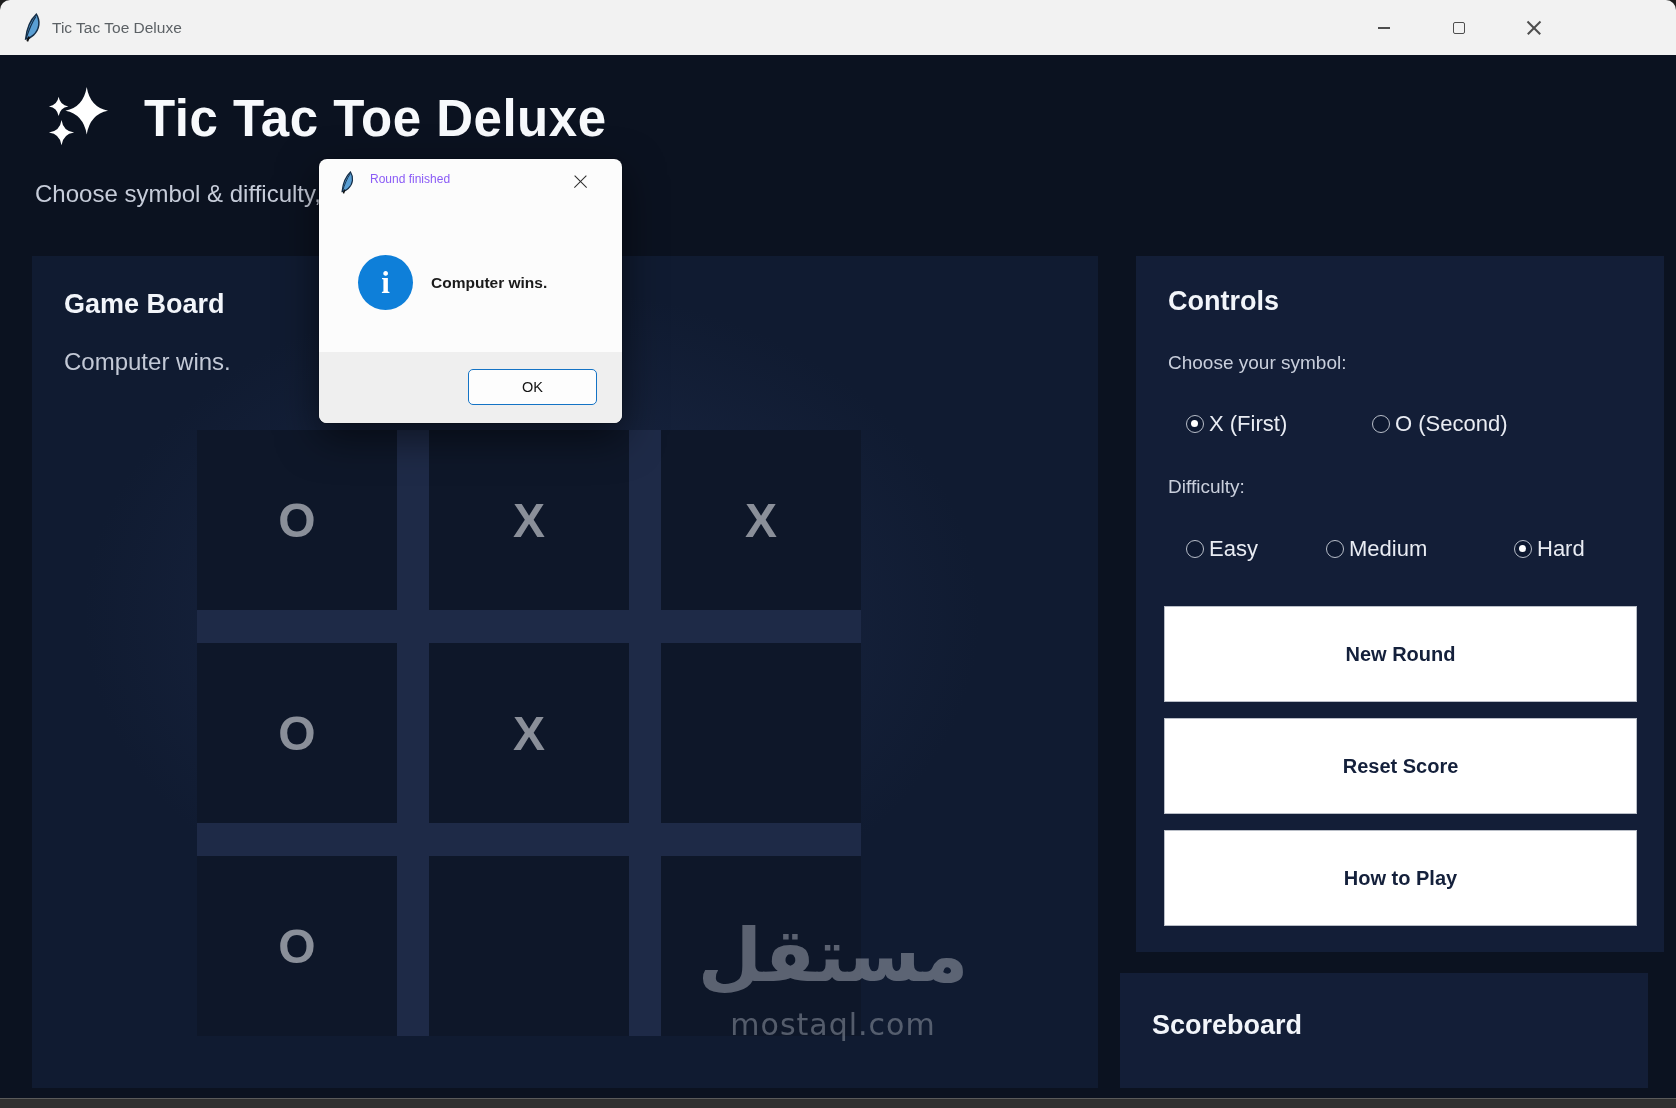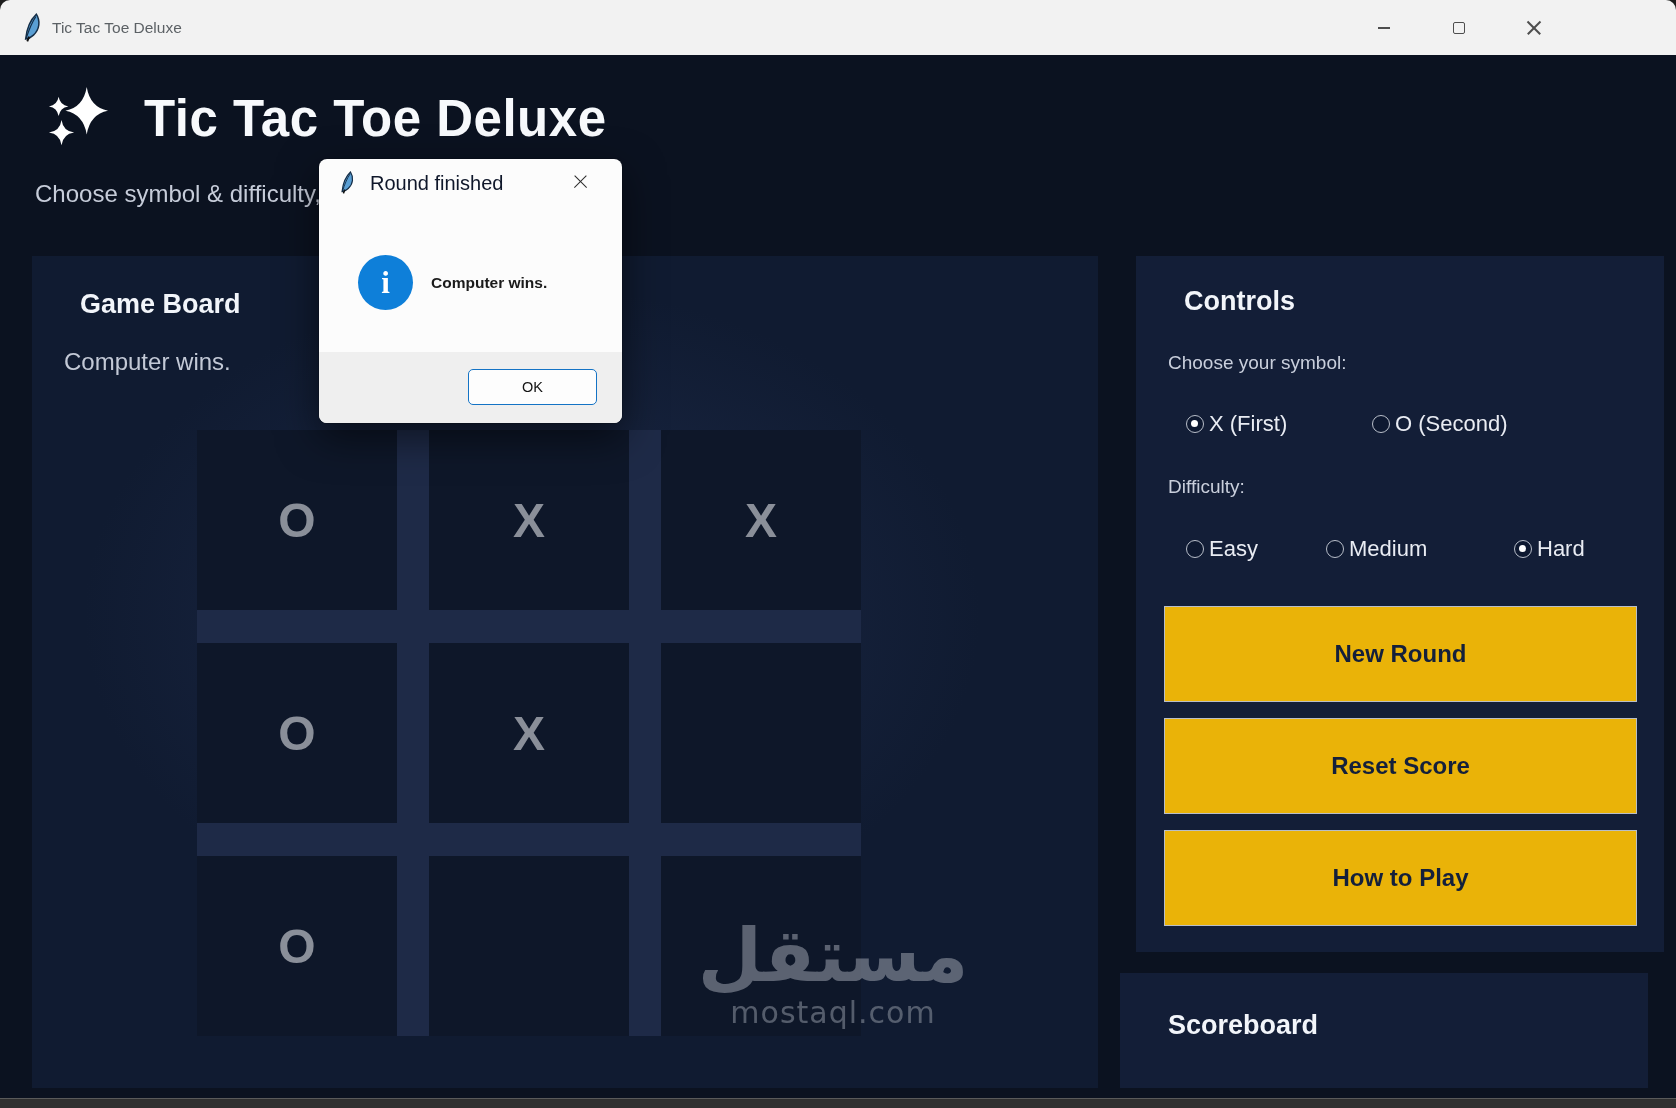--- a/index.html
+++ b/index.html
@@ -38,21 +38,21 @@
     color:#f7f9fc; letter-spacing:0.5px; }
   .subtitle { position:absolute; left:35px; top:125px; font-size:24px; color:#c6ccd9; }
 
   
   .panel { position:absolute; background:#131e37; }
   .panel-board { left:32px; top:201px; width:1066px; height:832px;
     background: radial-gradient(ellipse 640px 470px at 500px 360px, #1d2a49 0%, rgba(16,26,47,0) 70%), #101b31; }
   .panel-controls { left:1136px; top:201px; width:528px; height:696px; }
   .panel-score { left:1120px; top:918px; width:528px; height:115px; }
 
-  .panel-heading { position:absolute; font-size:27px; font-weight:700; color:#f2f5fa;margin-left:16px; }
+  .panel-heading { position:absolute; font-size:27px; font-weight:700; color:#f2f5fa; }
   .board-heading { left:32px; top:33px; }
   .board-status { position:absolute; left:32px; top:92px; font-size:24px; color:#c3c9d6; }
 
   
   .grid { position:absolute; left:165px; top:174px; display:grid;
     grid-template-columns:200px 200px 200px; grid-auto-rows:180px;
     column-gap:32px; row-gap:33px; background:#1e2a47; }
   .cell { background:#0e1729; display:flex; align-items:center; justify-content:center;
     font-size:48px; font-weight:700; color:#8a8f99; cursor:default; }
 
@@ -66,40 +66,40 @@
     background:#0d1830; position:relative; flex:0 0 auto; }
   .radio.selected::after { content:""; position:absolute; left:4px; top:4px; width:7px; height:7px;
     border-radius:50%; background:#ffffff; }
   .radio-label { font-size:22px; color:#e9ecf3; }
   .row-symbol .radio-option { top:155px; }
   .opt-x { left:50px; } .opt-o { left:236px; }
   .row-difficulty .radio-option { top:280px; }
   .opt-easy { left:50px; } .opt-medium { left:190px; } .opt-hard { left:378px;align-items:center; }
 
   .ctl-button { position:absolute; left:28px; width:473px; height:96px;
-    background:#eab308; border:1px solid #b9bec7; display:flex; align-items:center;
-    justify-content:center; font-size:24px; font-weight:700; color:#14203b; cursor:default; }
+    background:#ffffff; border:1px solid #b9bec7; display:flex; align-items:center;
+    justify-content:center; font-size:20px; font-weight:700; color:#14203b; cursor:default; }
   .btn-new { top:350px; } .btn-reset { top:462px; } .btn-help { top:574px; }
 
   .score-heading { left:32px; top:37px; }
 
   
   .watermark { position:absolute; left:663px; top:862px; width:340px; text-align:center; z-index:5; }
   .wm-ar { font-family:"DejaVu Sans", sans-serif; font-size:74px; font-weight:700;
     color:#9aa0ac; opacity:0.55; direction:rtl; line-height:1.05; }
   .wm-en { font-family:"DejaVu Sans", sans-serif; font-size:30px; font-weight:500;
-    color:#9aa0ac; opacity:0.5; letter-spacing:1px; margin-top:0px; }
+    color:#9aa0ac; opacity:0.5; letter-spacing:1px; margin-top:12px; }
 
   
   .dialog { position:absolute; left:319px; top:104px; width:303px; height:264px;
     background:#fcfcfc; border-radius:8px; z-index:10;
     box-shadow:0 14px 40px rgba(0,0,0,0.55), 0 0 0 1px rgba(0,0,0,0.12); }
   .dlg-header { position:absolute; left:0; top:0; width:100%; height:46px; }
   .dlg-feather { position:absolute; left:21px; top:12px; width:15px; height:23px; }
-  .dlg-title { position:absolute; left:51px; top:13px; font-size:20px; color:#0f172a; }
+  .dlg-title { position:absolute; left:51px; top:13px; font-size:12px; color:#8b5cf6; }
   .dlg-close { position:absolute; right:30px; top:11px; width:24px; height:24px;
     display:flex; align-items:center; justify-content:center; cursor:default; }
   .glyph-dlg-close { position:relative; width:15px; height:15px; }
   .glyph-dlg-close::before, .glyph-dlg-close::after { content:""; position:absolute; left:-1px; top:6.6px;
     width:17px; height:1.4px; background:#2b2b2b; }
   .glyph-dlg-close::before { transform:rotate(45deg); }
   .glyph-dlg-close::after  { transform:rotate(-45deg); }
 
   .dlg-body-row { position:absolute; left:39px; top:96px; display:flex; align-items:center; gap:18px; }
   .info-circle { width:55px; height:55px; border-radius:50%; background:#0e7fd9;

